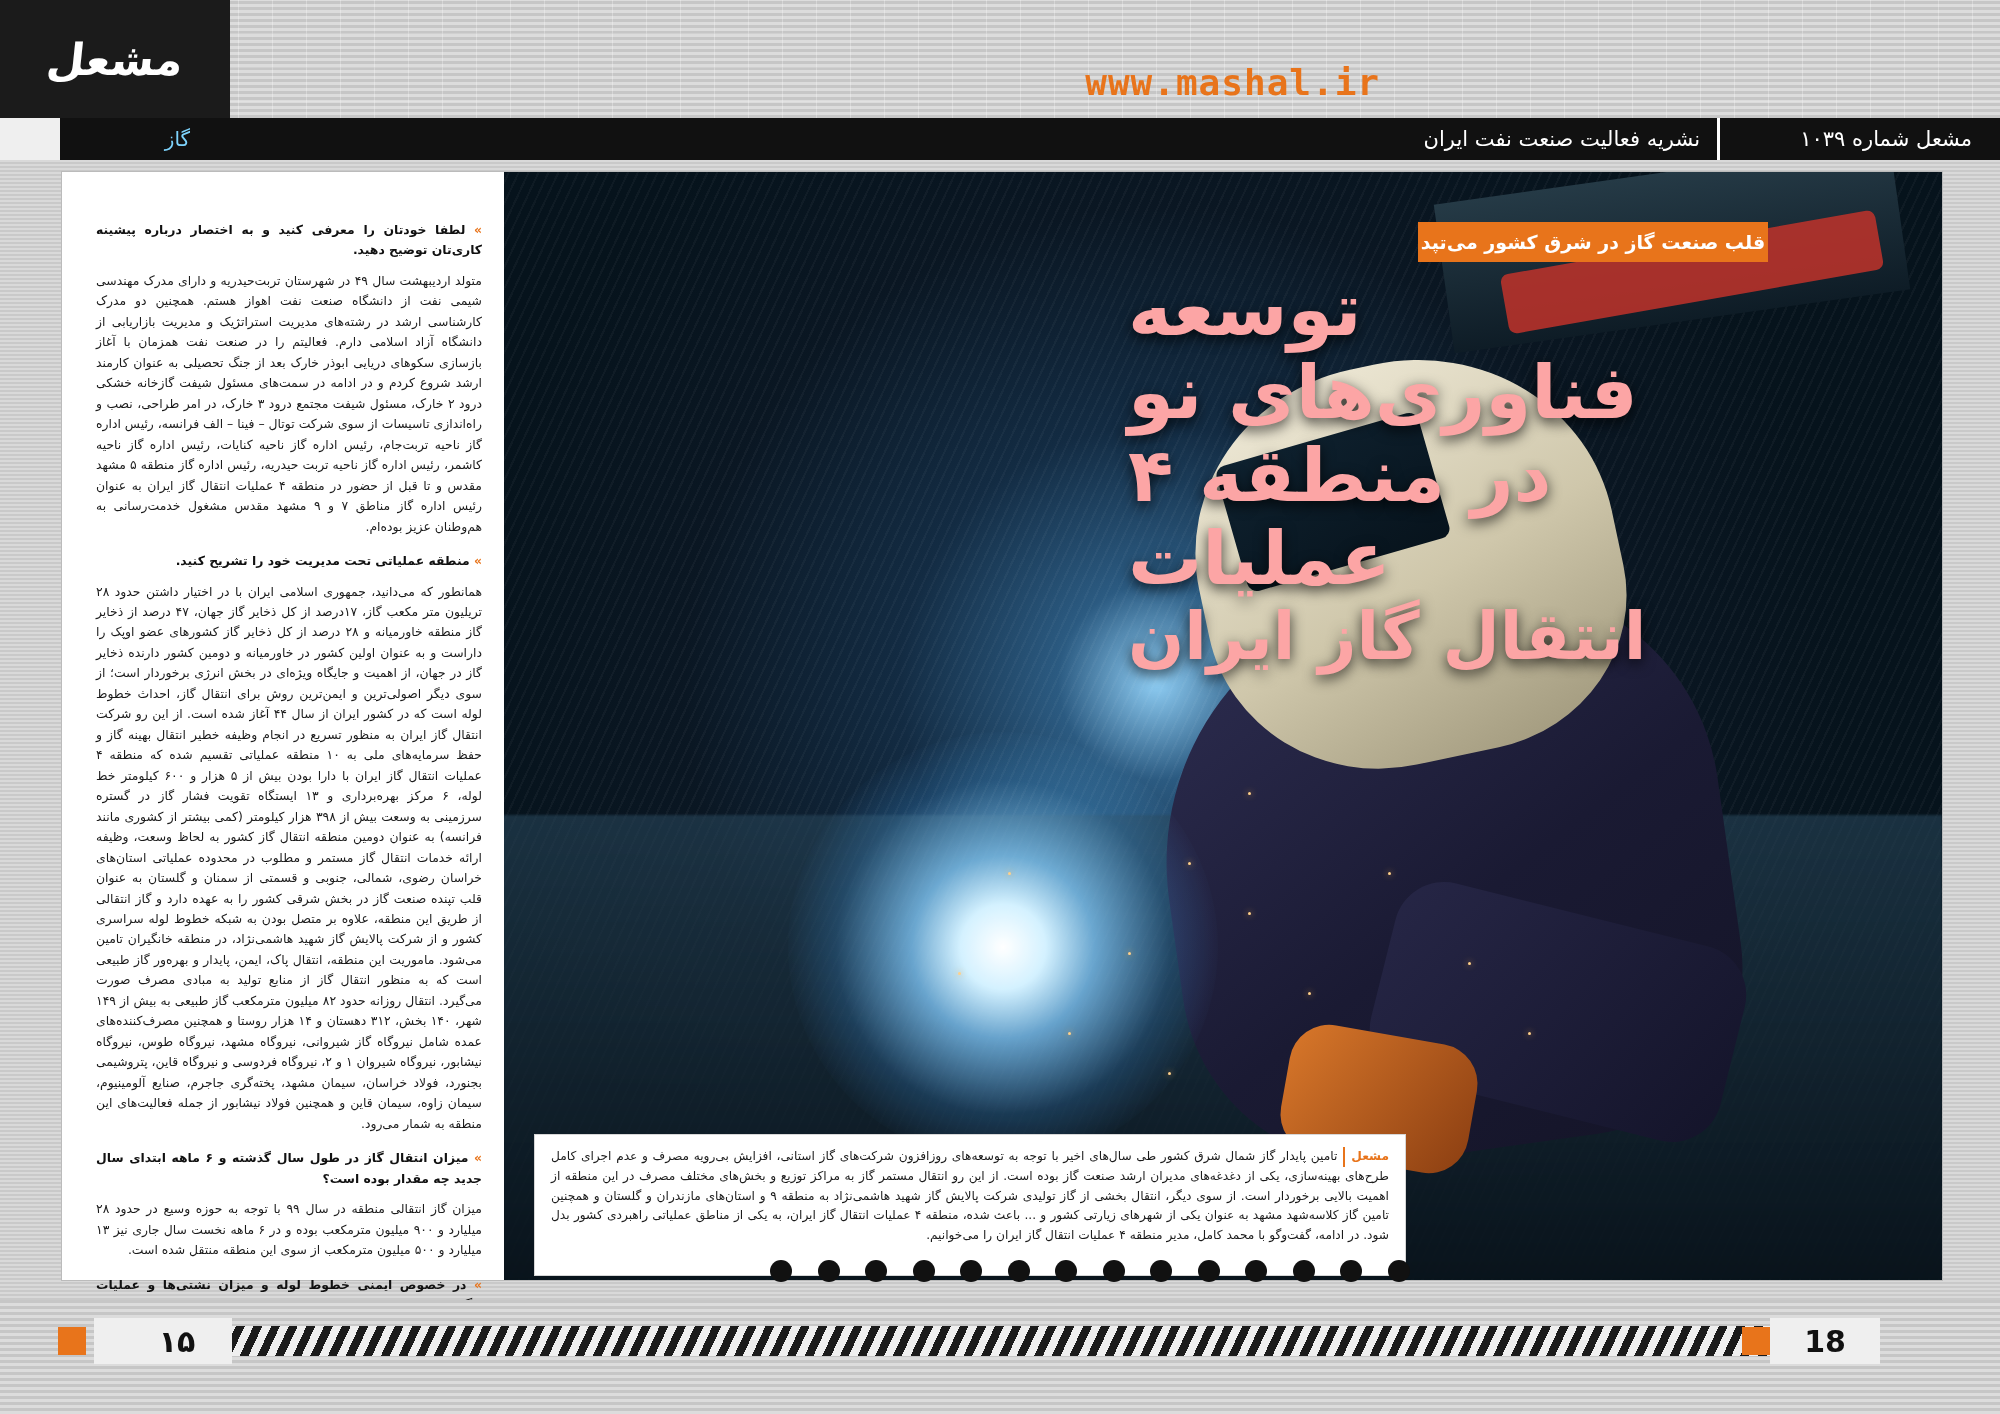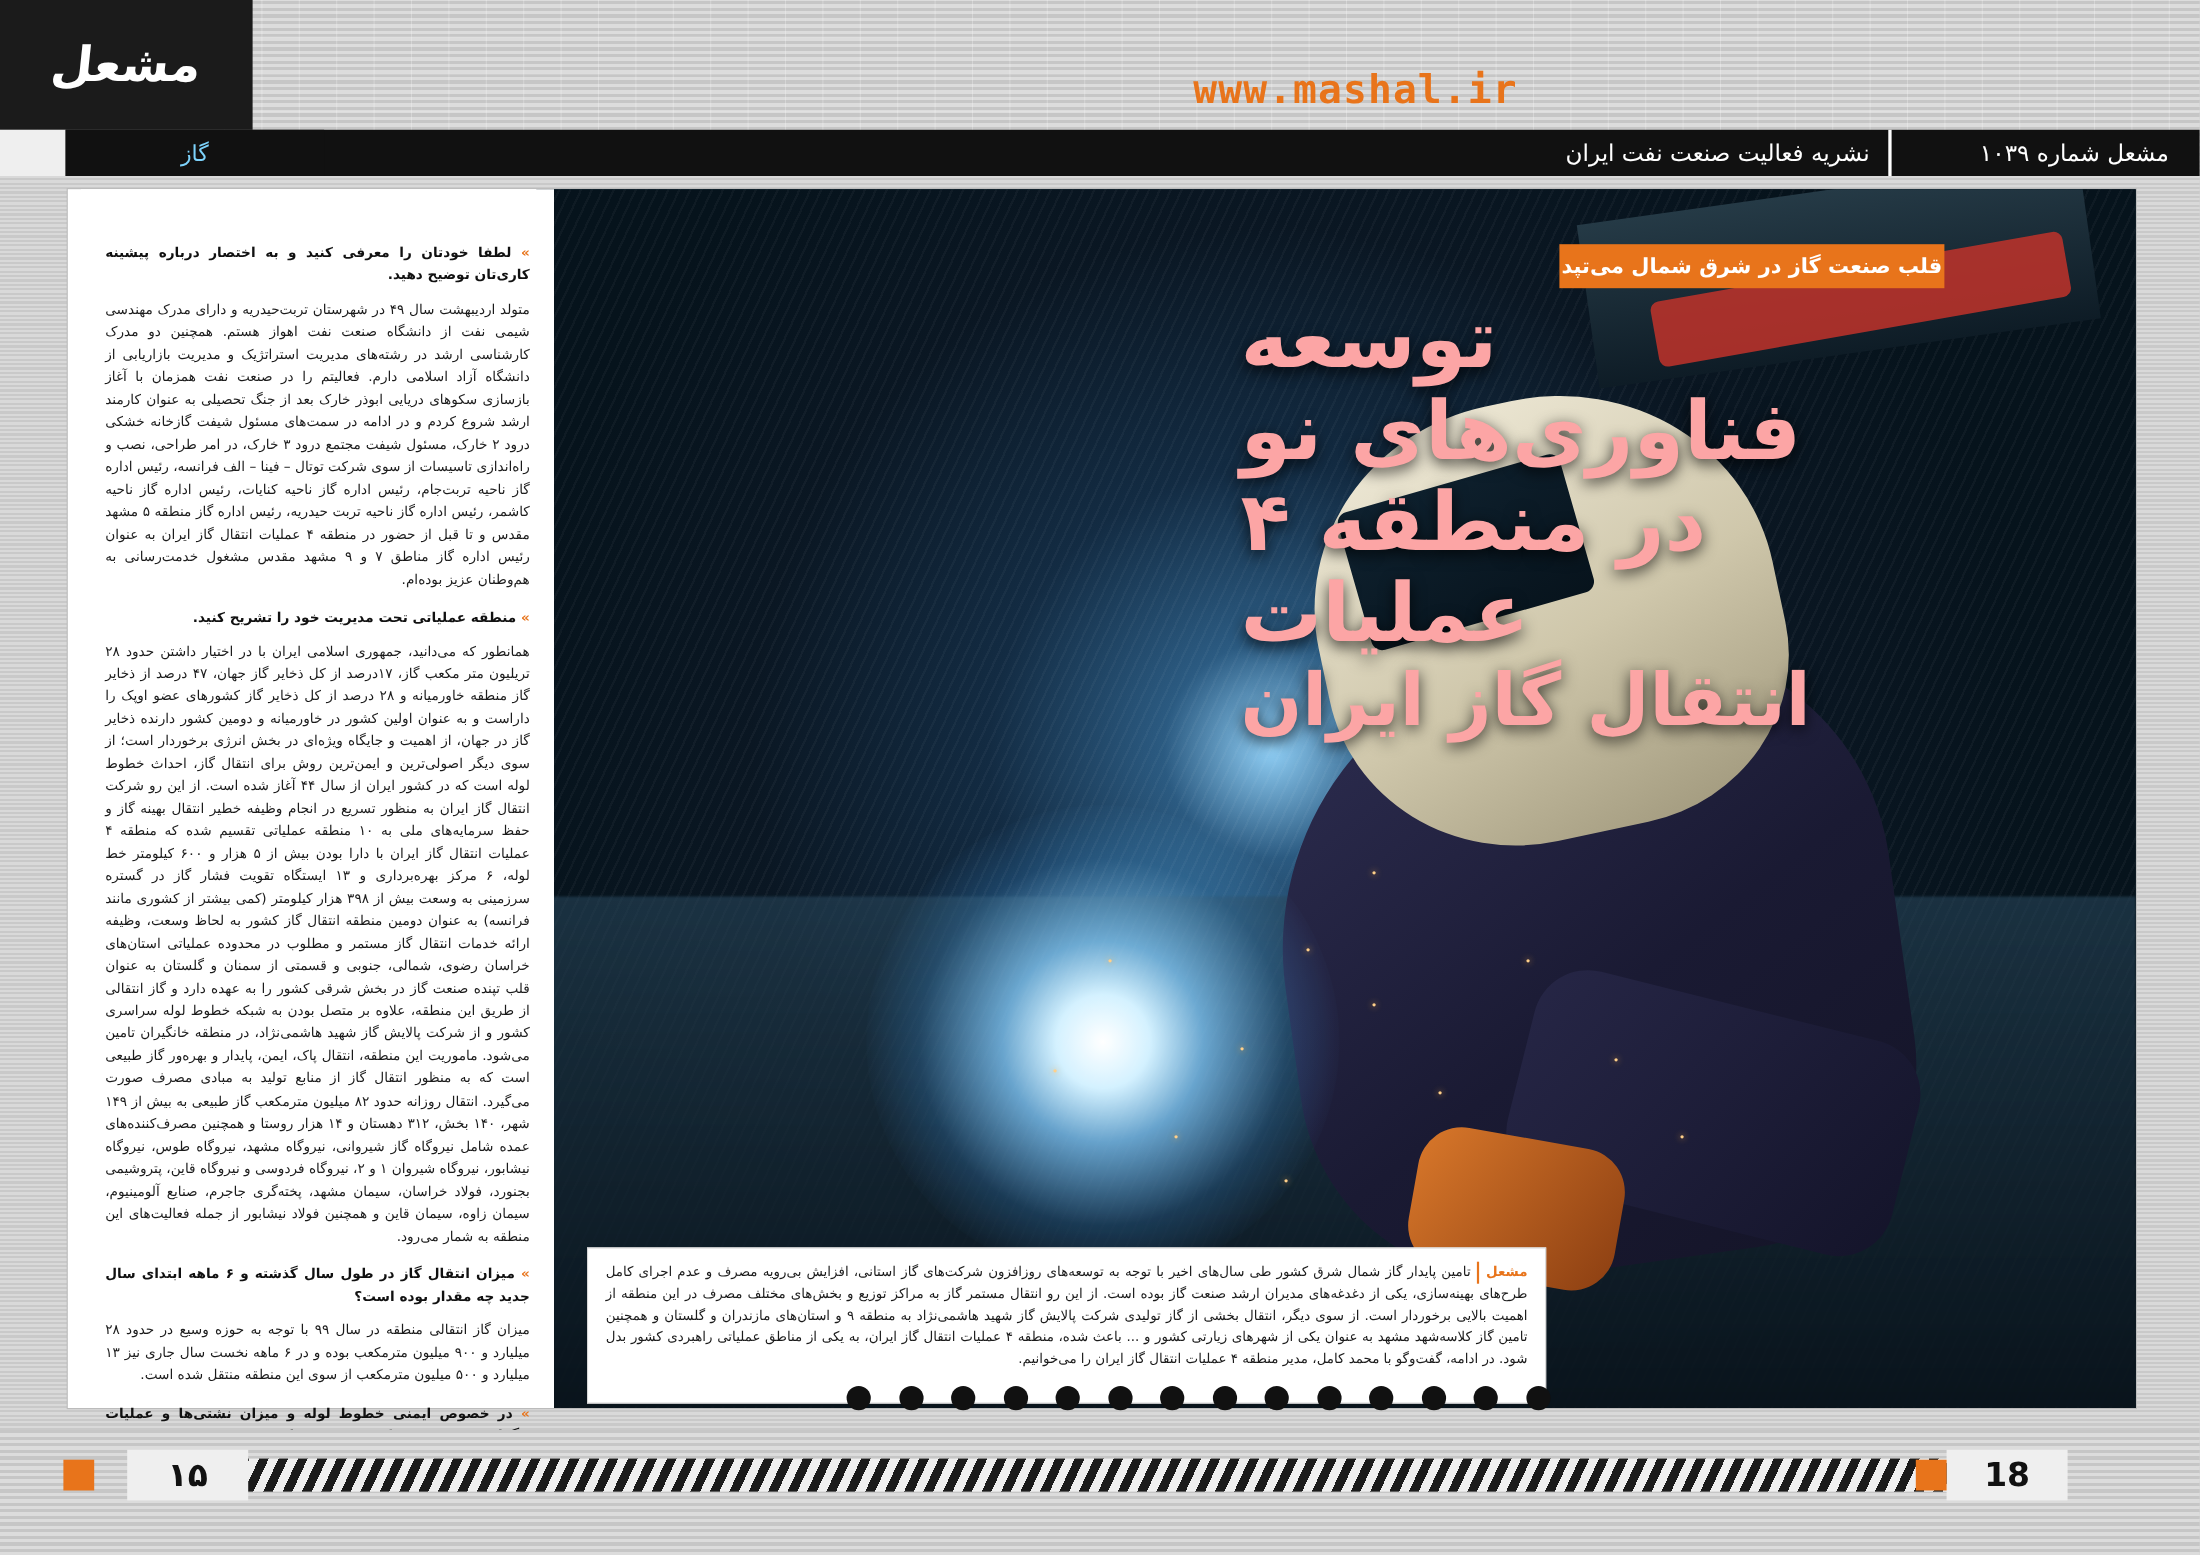--- a/index.html
+++ b/index.html
@@ -137,21 +137,21 @@
           <i style="left:900px;top:700px"></i>
         <i style="left:520px;top:700px"></i>
           <i style="left:980px;top:790px"></i>
         <i style="left:680px;top:900px"></i>
           <i style="left:760px;top:620px"></i>
         <i style="left:470px;top:800px"></i>
           <i style="left:1040px;top:860px"></i>
       </div>
 
       <div class="kicker">
-        <span>قلب صنعت گاز در شرق شمال می‌تپد</span>
+        <span>قلب صنعت گاز در شرق کشور می‌تپد</span>
       </div>
       <div class="headline">
         <span class="l">توسعه</span>
         <span class="l">فناوری‌های نو</span>
         <span class="l">در منطقه ۴</span>
         <span class="l">عملیات</span>
         <span class="l l4">انتقال گاز ایران</span>
       </div>
     </div>
 
@@ -187,18 +187,18 @@
       <i></i>
       <i></i>
       <i></i>
       <i></i>
       <i></i>
       <i></i>
   </div>
 
   <div class="foot">
     <div class="bar" style="left:130px;width:1700px;"></div>
-    <div class="folio" style="left:116px;background:#efefef;">۱۵</div>
+    <div class="folio" style="left:94px;background:#efefef;padding-left:28px;">۱۵</div>
     <div class="folio" style="left:1770px;background:#efefef;">18</div>
     <div class="orange-sq" style="left:58px;"></div>
     <div class="orange-sq" style="left:1742px;"></div>
   </div>
 </div>
 
 </body></html>

